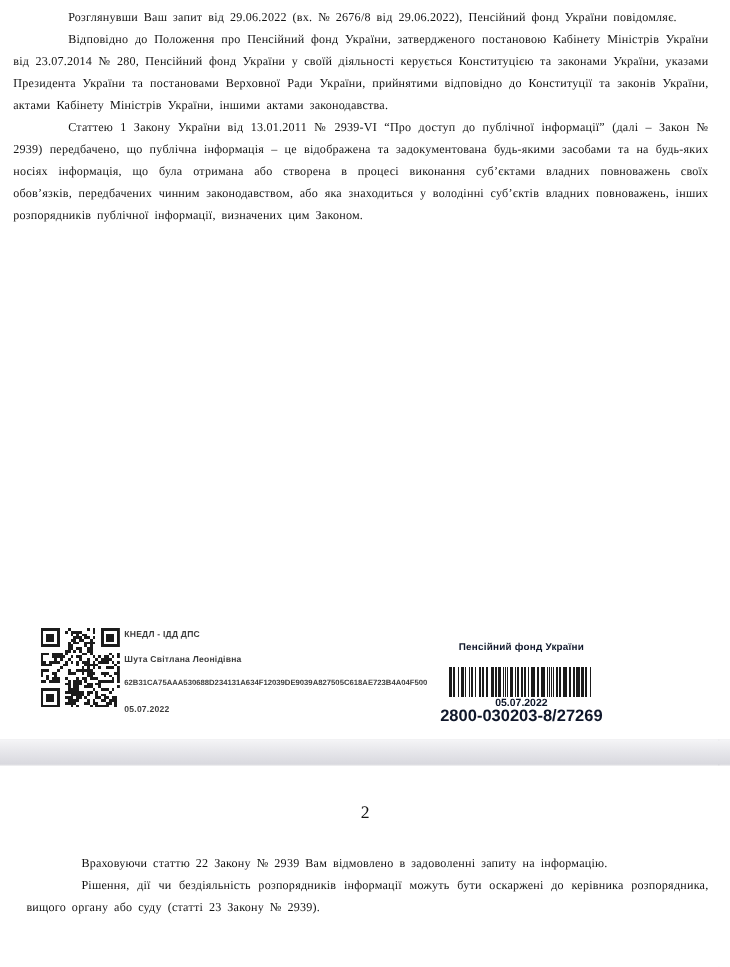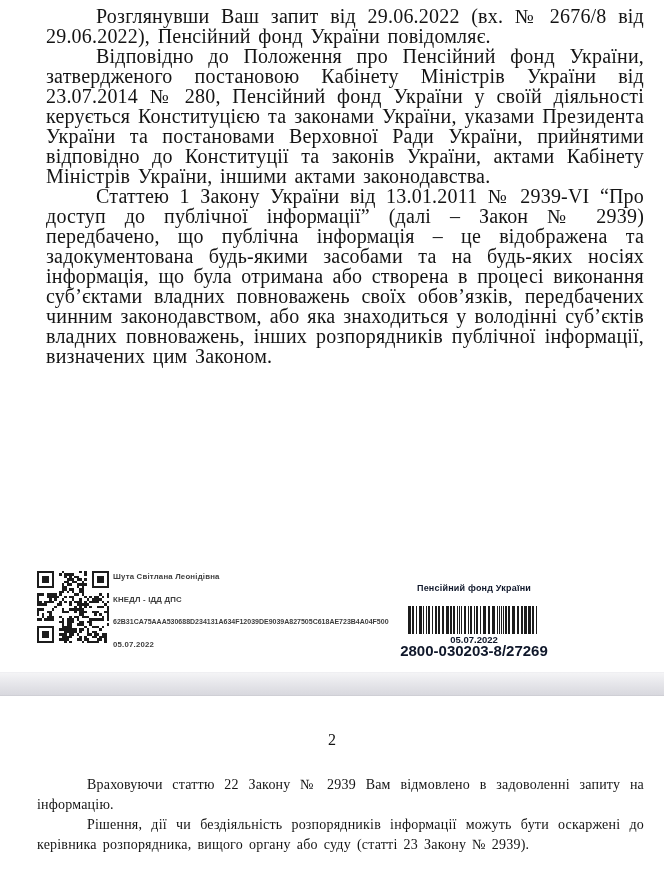--- a/index.html
+++ b/index.html
@@ -5,22 +5,22 @@
   html,body{margin:0;padding:0;background:#ffffff;}
   .viewer{
     position:relative;width:664px;height:879px;background:#ffffff;overflow:hidden;
     font-family:"Liberation Serif","DejaVu Serif",serif;color:#141414;
   }
   .page-edge{position:absolute;left:653px;top:0;width:1px;height:879px;background:#d9d9de;}
   .page{position:absolute;left:0;width:664px;background:#ffffff;}
   .page-1{top:0;height:672px;}
   .page-2{top:696px;height:183px;}
   .doc-text{
-    padding:6px 20px 0 46px;
-    font-size:20px;line-height:20px;text-align:justify;
+    padding:6px 20px 0 12px;
+    font-size:11px;line-height:20px;text-align:justify;
     letter-spacing:0.2px;word-spacing:2.4px;
   }
   .doc-text p{margin:0;text-indent:50px;}
   
   .sig-area{position:absolute;left:0;top:0;width:664px;height:672px;pointer-events:none;}
   .qr{position:absolute;left:37px;top:568px;width:72px;height:78px;}
   .qr svg{width:100%;height:100%;shape-rendering:crispEdges;}
   .qr-lines{
     position:absolute;left:113px;top:572px;width:300px;
     font-family:"Liberation Sans","DejaVu Sans",sans-serif;font-weight:bold;color:#3d3d3d;
@@ -37,22 +37,22 @@
   .stamp-date{font-size:9.5px;line-height:10px;margin-top:1px;}
   .stamp-number{font-size:15px;line-height:11px;}
   
   .separator{
     position:absolute;left:0;top:672px;width:664px;height:24px;box-sizing:border-box;
     background:linear-gradient(180deg,#f4f4f6 0%,#e7e7eb 45%,#d8d8de 100%);
     border-top:1px solid #efeff2;border-bottom:1px solid #cfcfd5;
   }
   .page-num{margin-top:36px;text-align:center;font-size:16px;line-height:16px;}
   .doc-text-2{
-    margin-top:27px;padding:0 20px 0 37px;
-    font-size:14px;line-height:20px;text-align:justify;
+    margin-top:27px;padding:0 20px 0 24px;
+    font-size:11px;line-height:20px;text-align:justify;
     letter-spacing:0.2px;word-spacing:2.4px;
   }
   .doc-text-2 p{margin:0;text-indent:50px;}
 </style>
 </head>
 <body>
 
 <div class="viewer">
 
   <div class="page-edge"></div>
@@ -354,22 +354,22 @@
             <rect x="2" y="2" width="3" height="3"></rect>
             <rect x="22" y="0" width="7" height="7"></rect>
             <rect fill="#fff" x="23" y="1" width="5" height="5"></rect>
             <rect x="24" y="2" width="3" height="3"></rect>
             <rect x="0" y="22" width="7" height="7"></rect>
             <rect fill="#fff" x="1" y="23" width="5" height="5"></rect>
             <rect x="2" y="24" width="3" height="3"></rect>
           </svg>
       </div>
       <div class="qr-lines">
+        <div class="sig-line">КНЕДЛ - ІДД ДПС</div>
         <div class="sig-line">Шута Світлана Леонідівна</div>
-        <div class="sig-line">КНЕДЛ - ІДД ДПС</div>
         <div class="sig-line sig-hash">62B31CA75AAA530688D234131A634F12039DE9039A827505C618AE723B4A04F500</div>
         <div class="sig-line">05.07.2022</div>
       </div>
       <div class="stamp">
         <div class="stamp-org">Пенсійний фонд України</div>
         <div class="barcode">
           <svg id="barcode-svg" xmlns="http://www.w3.org/2000/svg" fill="#1c1c1c" viewBox="0 0 132 28">
               <rect x="0" y="0" width="3" height="28"></rect>
               <rect x="4" y="0" width="2" height="28"></rect>
               <rect x="8" y="0" width="1" height="28"></rect>

